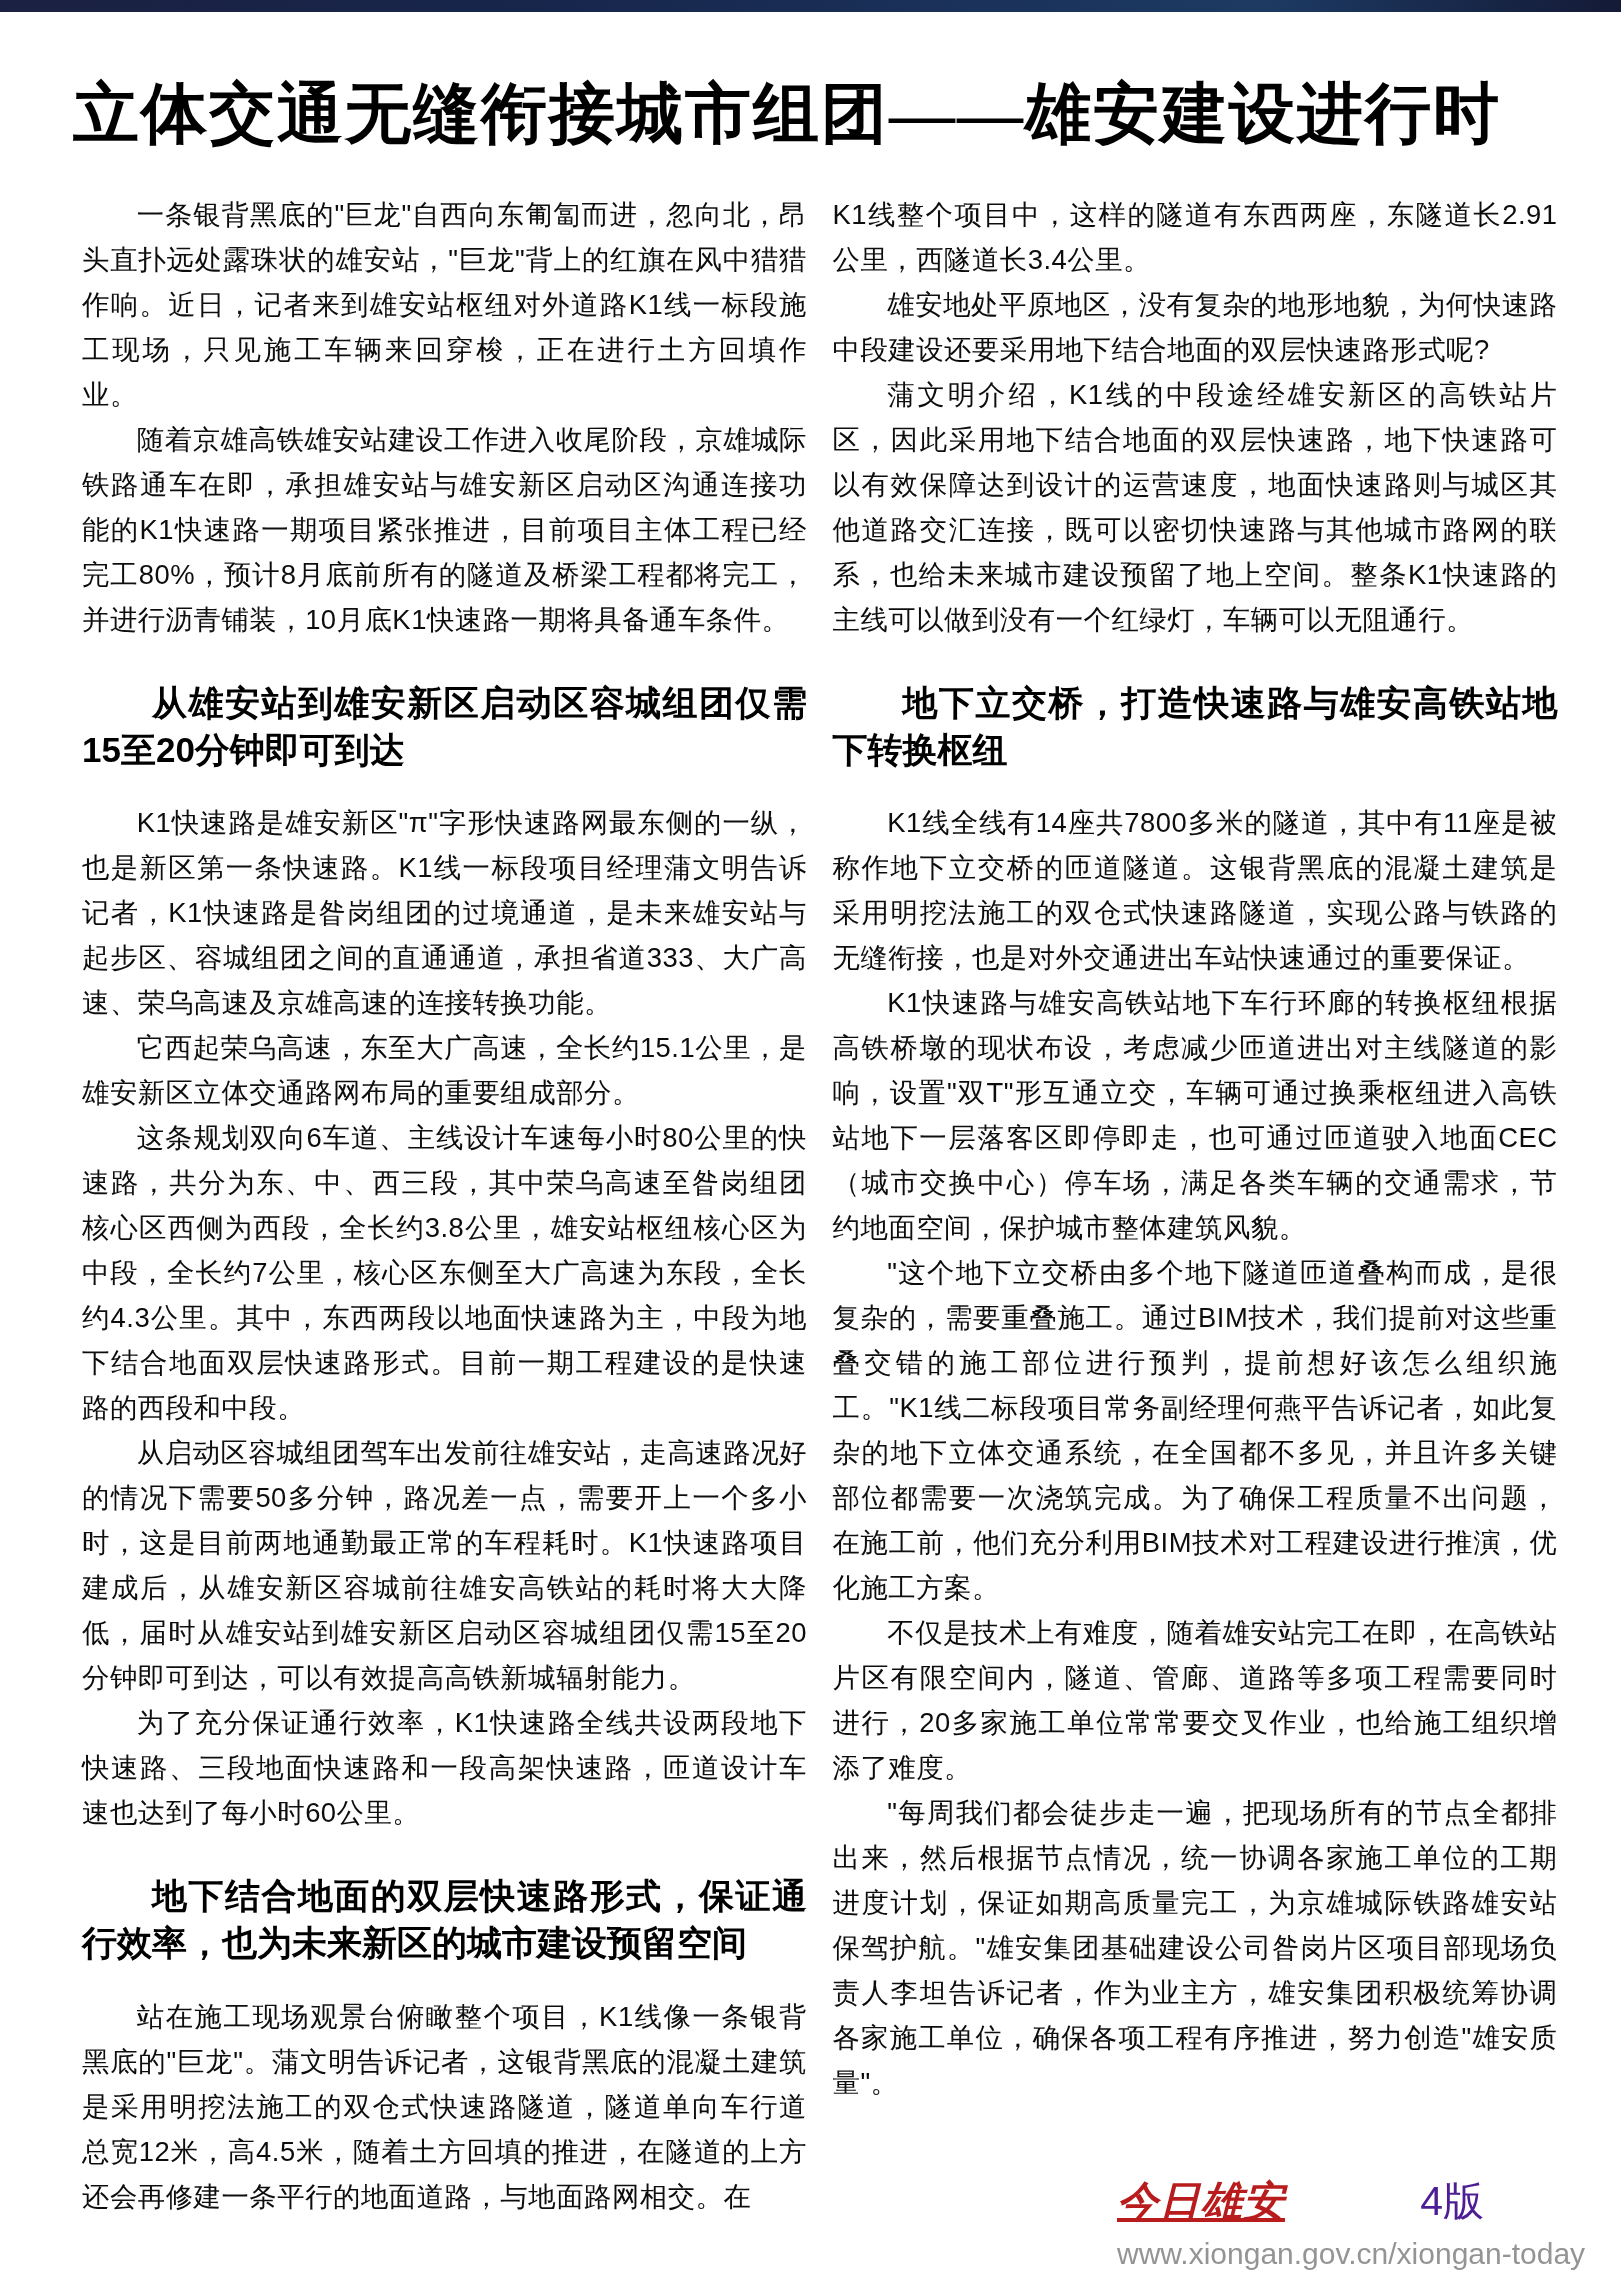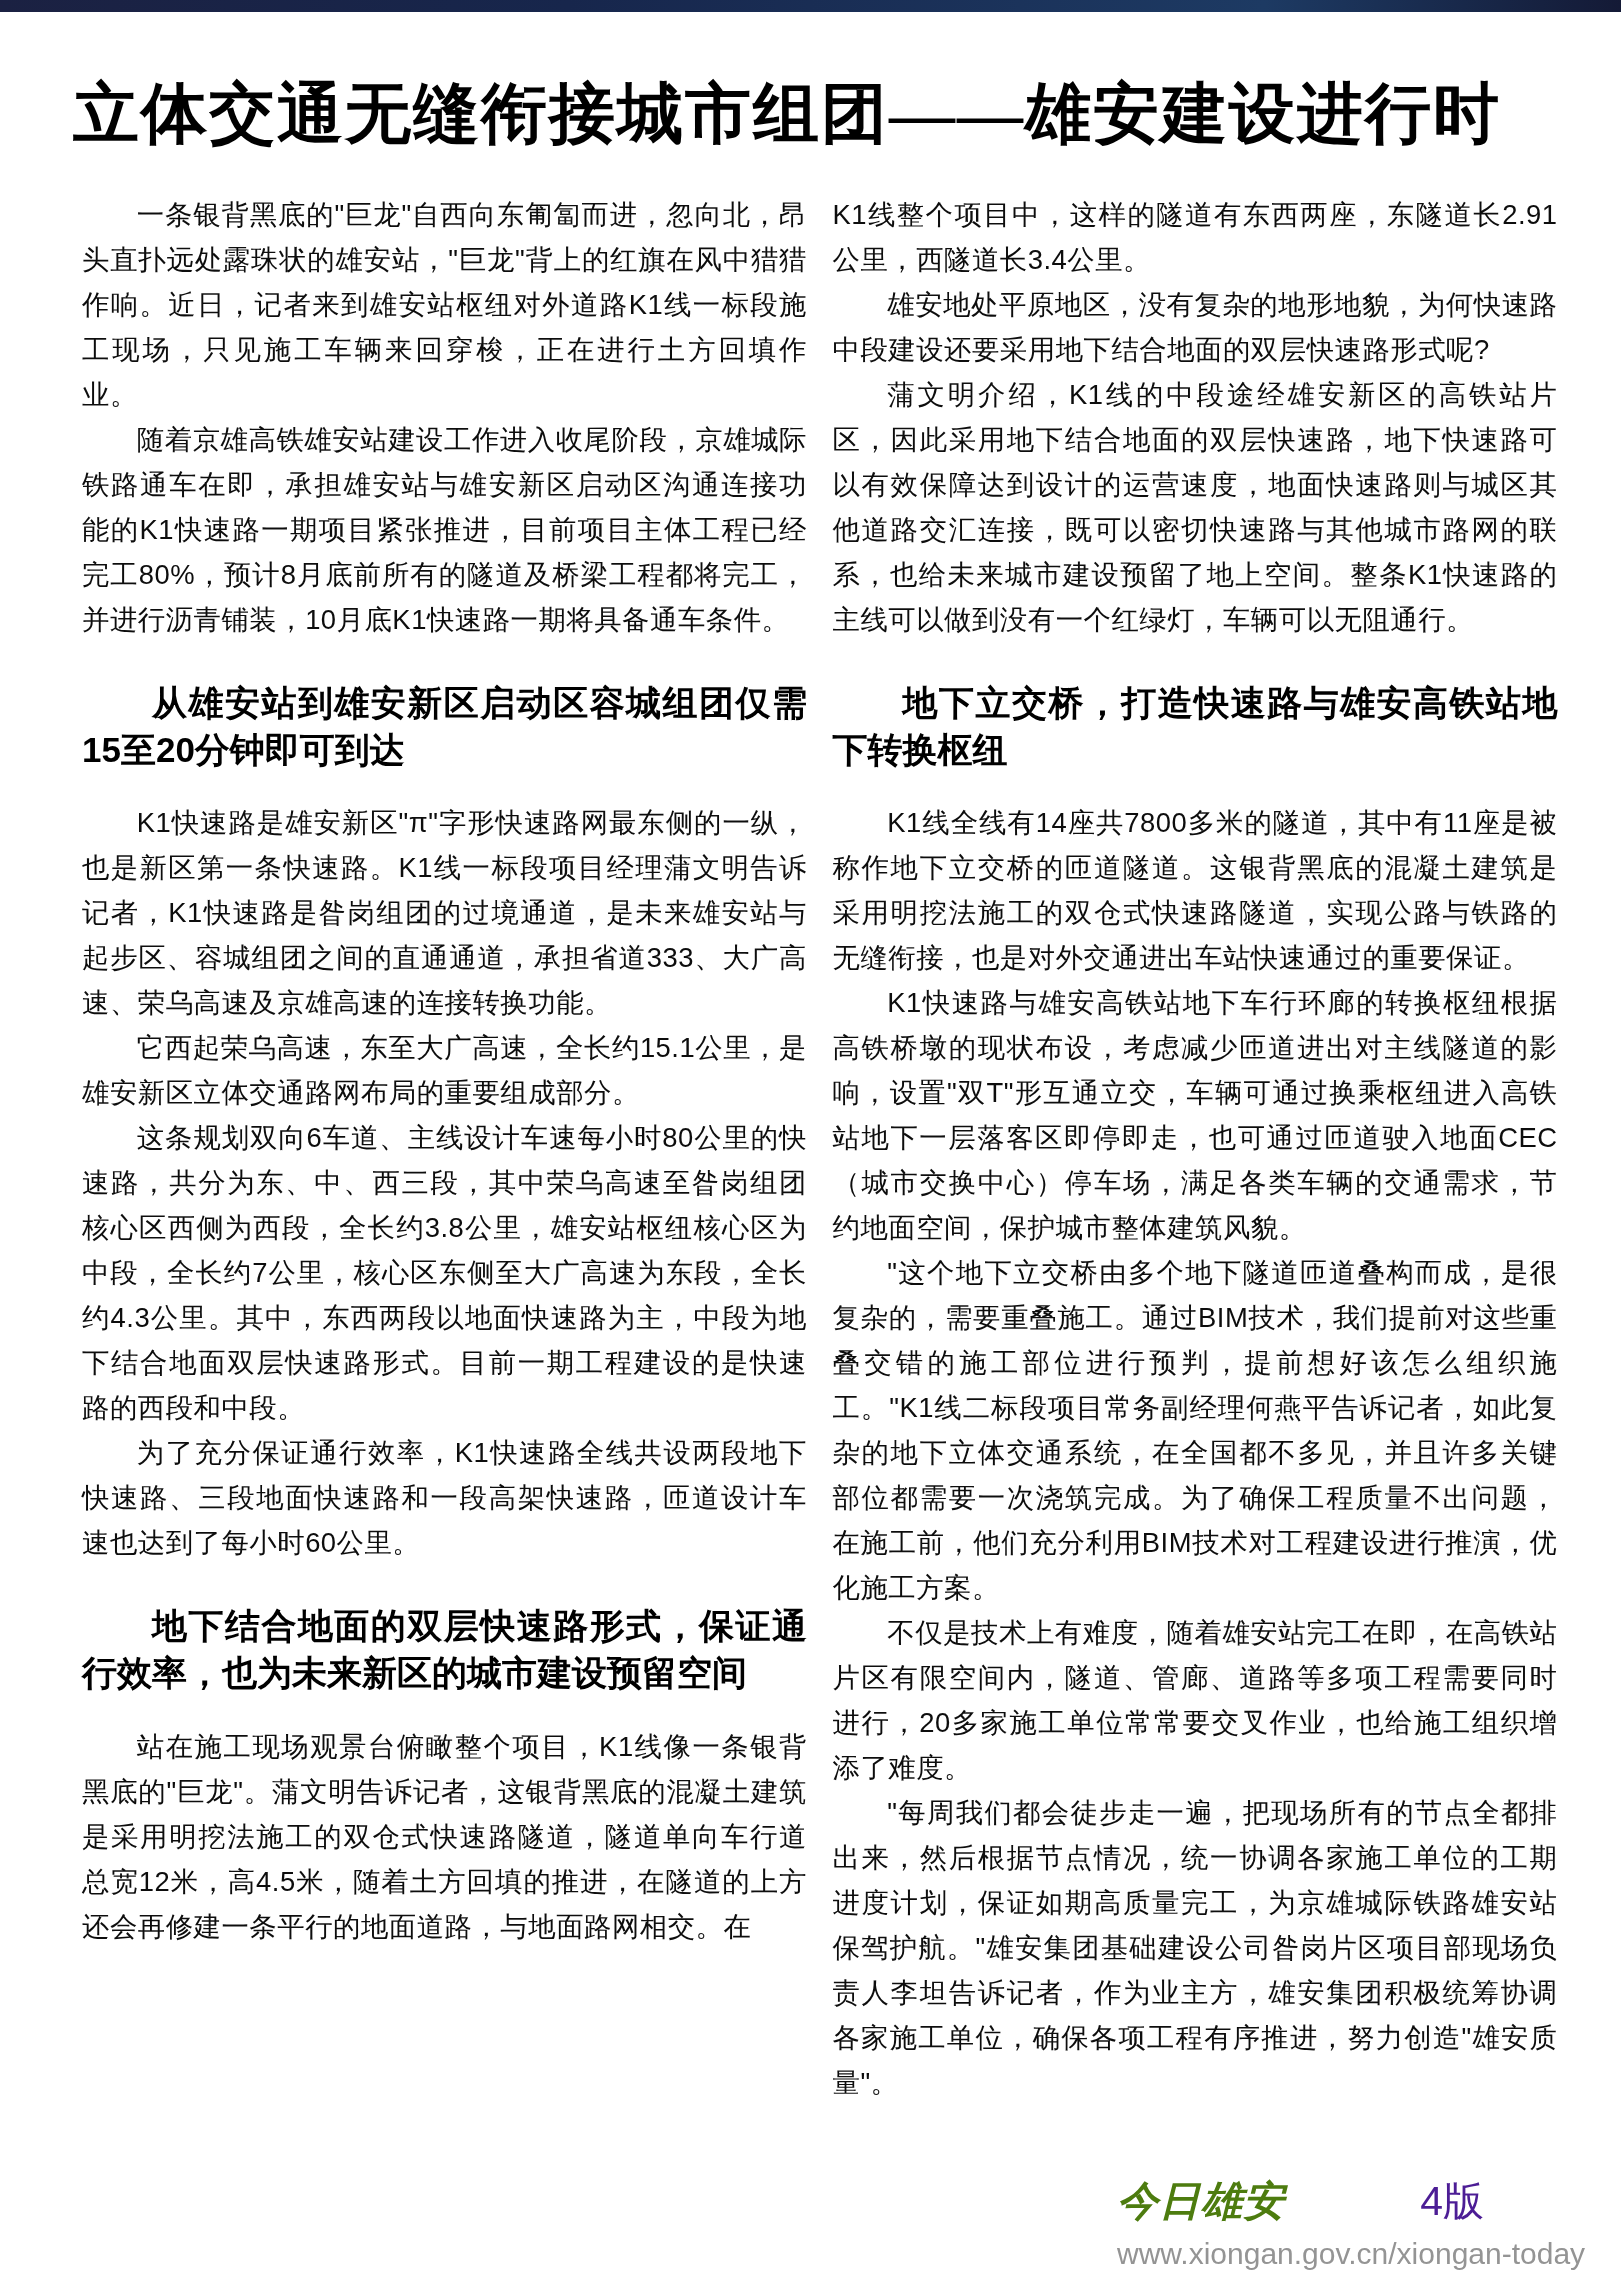--- a/index.html
+++ b/index.html
@@ -96,37 +96,38 @@
 <h1 class="title">立体交通无缝衔接城市组团——雄安建设进行时</h1>
 
 <div class="columns">
   <div class="col">
       <div class="para">一条银背黑底的"巨龙"自西向东匍匐而进，忽向北，昂头直扑远处露珠状的雄安站，"巨龙"背上的红旗在风中猎猎作响。近日，记者来到雄安站枢纽对外道路K1线一标段施工现场，只见施工车辆来回穿梭，正在进行土方回填作业。</div>
       <div class="para">随着京雄高铁雄安站建设工作进入收尾阶段，京雄城际铁路通车在即，承担雄安站与雄安新区启动区沟通连接功能的K1快速路一期项目紧张推进，目前项目主体工程已经完工80%，预计8月底前所有的隧道及桥梁工程都将完工，并进行沥青铺装，10月底K1快速路一期将具备通车条件。</div>
       <div class="subhead">从雄安站到雄安新区启动区容城组团仅需15至20分钟即可到达</div>
       <div class="para">K1快速路是雄安新区"π"字形快速路网最东侧的一纵，也是新区第一条快速路。K1线一标段项目经理蒲文明告诉记者，K1快速路是昝岗组团的过境通道，是未来雄安站与起步区、容城组团之间的直通通道，承担省道333、大广高速、荣乌高速及京雄高速的连接转换功能。</div>
       <div class="para">它西起荣乌高速，东至大广高速，全长约15.1公里，是雄安新区立体交通路网布局的重要组成部分。</div>
       <div class="para">这条规划双向6车道、主线设计车速每小时80公里的快速路，共分为东、中、西三段，其中荣乌高速至昝岗组团核心区西侧为西段，全长约3.8公里，雄安站枢纽核心区为中段，全长约7公里，核心区东侧至大广高速为东段，全长约4.3公里。其中，东西两段以地面快速路为主，中段为地下结合地面双层快速路形式。目前一期工程建设的是快速路的西段和中段。</div>
+      <div class="para">从启动区容城组团驾车出发前往雄安站，走高速路况好的情况下需要50多分钟，路况差一点，需要开上一个多小时，这是目前两地通勤最正常的车程耗时。K1快速路项目建成后，从雄安新区容城前往雄安高铁站的耗时将大大降低，届时从雄安站到雄安新区启动区容城组团仅需15至20分钟即可到达，可以有效提高高铁新城辐射能力。</div>
       <div class="para">为了充分保证通行效率，K1快速路全线共设两段地下快速路、三段地面快速路和一段高架快速路，匝道设计车速也达到了每小时60公里。</div>
       <div class="subhead">地下结合地面的双层快速路形式，保证通行效率，也为未来新区的城市建设预留空间</div>
       <div class="para">站在施工现场观景台俯瞰整个项目，K1线像一条银背黑底的"巨龙"。蒲文明告诉记者，这银背黑底的混凝土建筑是采用明挖法施工的双仓式快速路隧道，隧道单向车行道总宽12米，高4.5米，随着土方回填的推进，在隧道的上方还会再修建一条平行的地面道路，与地面路网相交。在</div>
     </div>
   <div class="col">
       <div class="para no-indent">K1线整个项目中，这样的隧道有东西两座，东隧道长2.91公里，西隧道长3.4公里。</div>
       <div class="para">雄安地处平原地区，没有复杂的地形地貌，为何快速路中段建设还要采用地下结合地面的双层快速路形式呢?</div>
       <div class="para">蒲文明介绍，K1线的中段途经雄安新区的高铁站片区，因此采用地下结合地面的双层快速路，地下快速路可以有效保障达到设计的运营速度，地面快速路则与城区其他道路交汇连接，既可以密切快速路与其他城市路网的联系，也给未来城市建设预留了地上空间。整条K1快速路的主线可以做到没有一个红绿灯，车辆可以无阻通行。</div>
       <div class="subhead">地下立交桥，打造快速路与雄安高铁站地下转换枢纽</div>
       <div class="para">K1线全线有14座共7800多米的隧道，其中有11座是被称作地下立交桥的匝道隧道。这银背黑底的混凝土建筑是采用明挖法施工的双仓式快速路隧道，实现公路与铁路的无缝衔接，也是对外交通进出车站快速通过的重要保证。</div>
       <div class="para">K1快速路与雄安高铁站地下车行环廊的转换枢纽根据高铁桥墩的现状布设，考虑减少匝道进出对主线隧道的影响，设置"双T"形互通立交，车辆可通过换乘枢纽进入高铁站地下一层落客区即停即走，也可通过匝道驶入地面CEC（城市交换中心）停车场，满足各类车辆的交通需求，节约地面空间，保护城市整体建筑风貌。</div>
       <div class="para">"这个地下立交桥由多个地下隧道匝道叠构而成，是很复杂的，需要重叠施工。通过BIM技术，我们提前对这些重叠交错的施工部位进行预判，提前想好该怎么组织施工。"K1线二标段项目常务副经理何燕平告诉记者，如此复杂的地下立体交通系统，在全国都不多见，并且许多关键部位都需要一次浇筑完成。为了确保工程质量不出问题，在施工前，他们充分利用BIM技术对工程建设进行推演，优化施工方案。</div>
       <div class="para">不仅是技术上有难度，随着雄安站完工在即，在高铁站片区有限空间内，隧道、管廊、道路等多项工程需要同时进行，20多家施工单位常常要交叉作业，也给施工组织增添了难度。</div>
       <div class="para">"每周我们都会徒步走一遍，把现场所有的节点全都排出来，然后根据节点情况，统一协调各家施工单位的工期进度计划，保证如期高质量完工，为京雄城际铁路雄安站保驾护航。"雄安集团基础建设公司昝岗片区项目部现场负责人李坦告诉记者，作为业主方，雄安集团积极统筹协调各家施工单位，确保各项工程有序推进，努力创造"雄安质量"。</div>
     </div>
 </div>
 
 <div class="footer">
   <div class="footer-top">
-    <span class="masthead-logo" style="color: #4d7c0f;">今日雄安</span>
+    <span class="masthead-logo" style="color: #b91c1c; text-decoration: underline;">今日雄安</span>
     <span class="page-no">4版</span>
   </div>
   <div class="footer-url">www.xiongan.gov.cn/xiongan-today</div>
 </div>
 
 
 </body></html>

